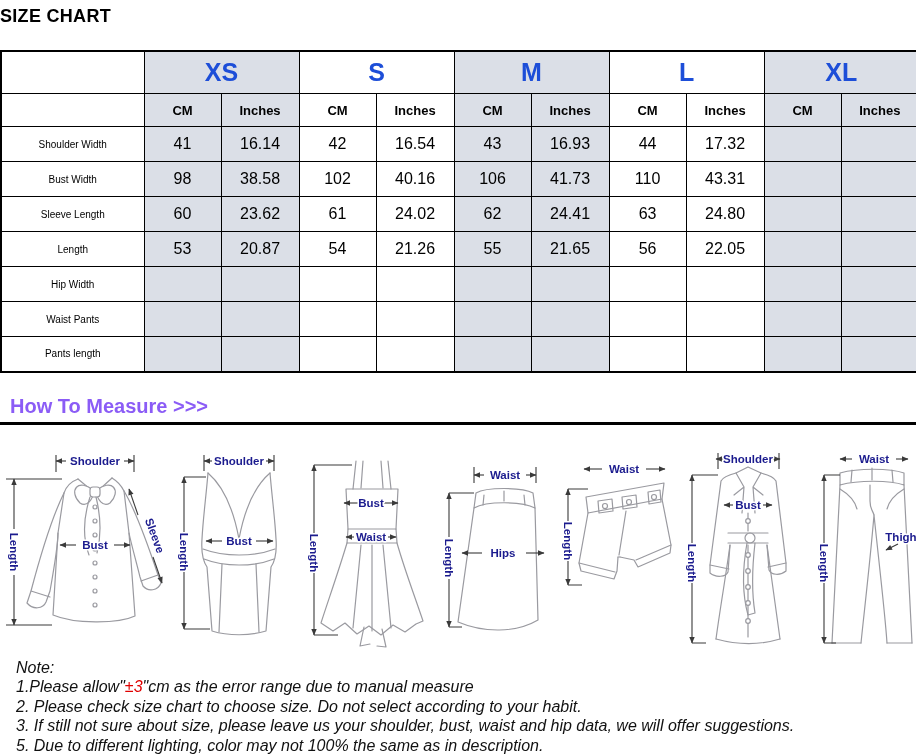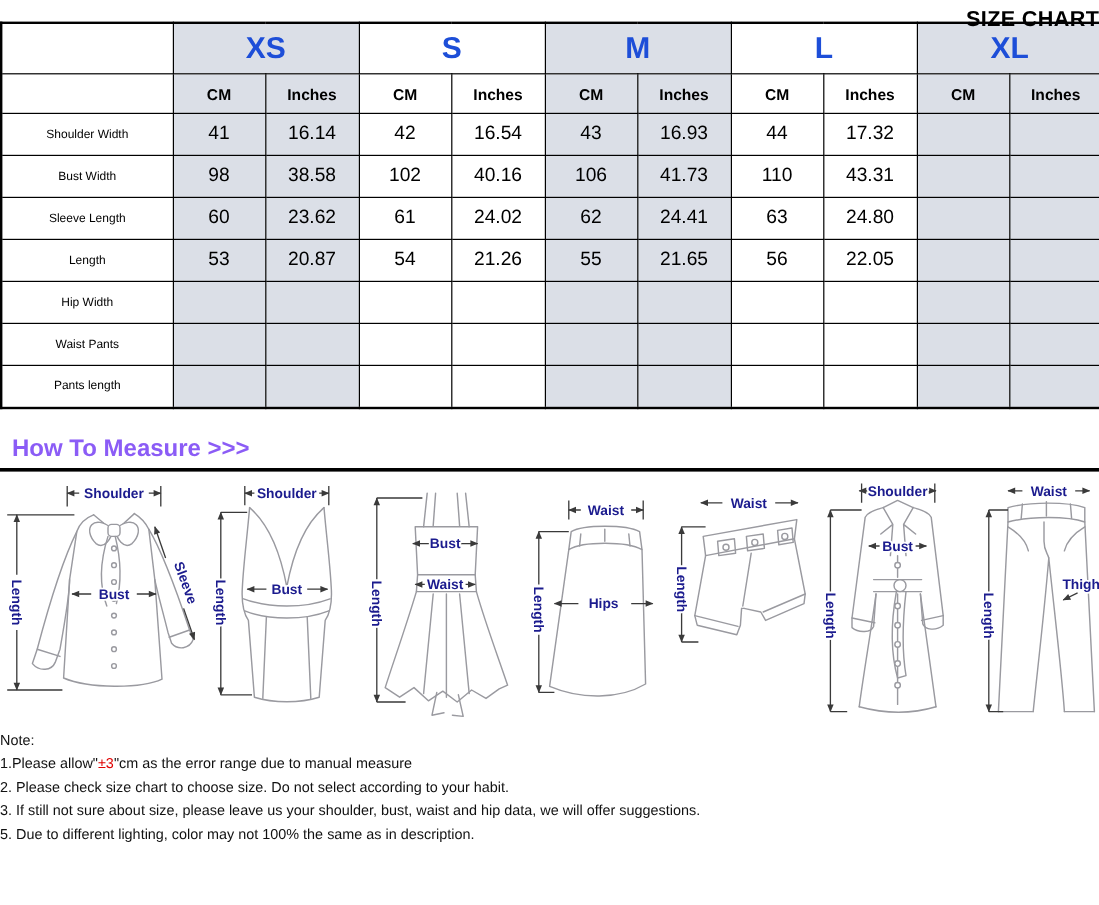--- a/index.html
+++ b/index.html
@@ -2,21 +2,21 @@
 <html><head>
 <meta charset="utf-8">
 <style>
   html,body{margin:0;padding:0;}
   body{
     width:916px;height:754px;overflow:hidden;background:#fff;
     font-family:"Liberation Sans",sans-serif;color:#000;
   }
   .page{position:relative;width:916px;height:754px;}
   .title{
-    height:18px;line-height:33px;text-align:right;
+    height:50px;line-height:33px;text-align:left;
     font-size:18px;font-weight:bold;letter-spacing:.3px;
   }
   table.size-table{
     border-collapse:collapse;table-layout:fixed;width:916px;
     border:2px solid #000;
   }
   .size-table th,.size-table td{
     border:1px solid #000;text-align:center;vertical-align:middle;
     padding:0;overflow:hidden;white-space:nowrap;
   }
@@ -28,32 +28,32 @@
   .size-table th.unit{font-size:13px;font-weight:bold;color:#000;}
   .size-table td.rlabel{font-size:10px;font-weight:normal;background:#fff;}
   .size-table td.val{font-size:16px;}
   .measure-head{
     margin:20px 0 0 10px;font-size:20px;font-weight:bold;
     color:#8b5cf6;letter-spacing:0px;height:26px;line-height:26px;
   }
   .rule{height:3px;background:#000;margin-top:3px;}
   .diagrams{
     display:flex;flex-direction:row;align-items:flex-start;
-    margin-top:2px;height:207px;
+    margin-top:20px;height:207px;
   }
   .diagrams svg{display:block;flex:0 0 auto;}
   .g{fill:none;stroke:#9a9aa0;stroke-width:1.2;stroke-linecap:round;stroke-linejoin:round;}
   .gf{fill:#fff;stroke:#9a9aa0;stroke-width:1.2;stroke-linejoin:round;}
   .d{fill:none;stroke:#3a3a3a;stroke-width:1.1;}
   .ml{
     font-family:"Liberation Sans",sans-serif;font-size:11.5px;font-weight:bold;
     fill:#1b1b8e;text-anchor:middle;
     paint-order:stroke;stroke:#ffffff;stroke-width:3px;stroke-linejoin:round;
   }
-  .notes{margin:6px 0 0 0;font-size:12px;line-height:19.5px;color:#111;}
+  .notes{margin:6px 0 0 16px;font-size:16px;line-height:19.5px;color:#111;font-style:italic;}
   .notes .red{color:#e00000;}
 </style>
 </head>
 <body>
 
 <div class="page">
 
   <div class="title">SIZE CHART</div>
 
   <table class="size-table">

